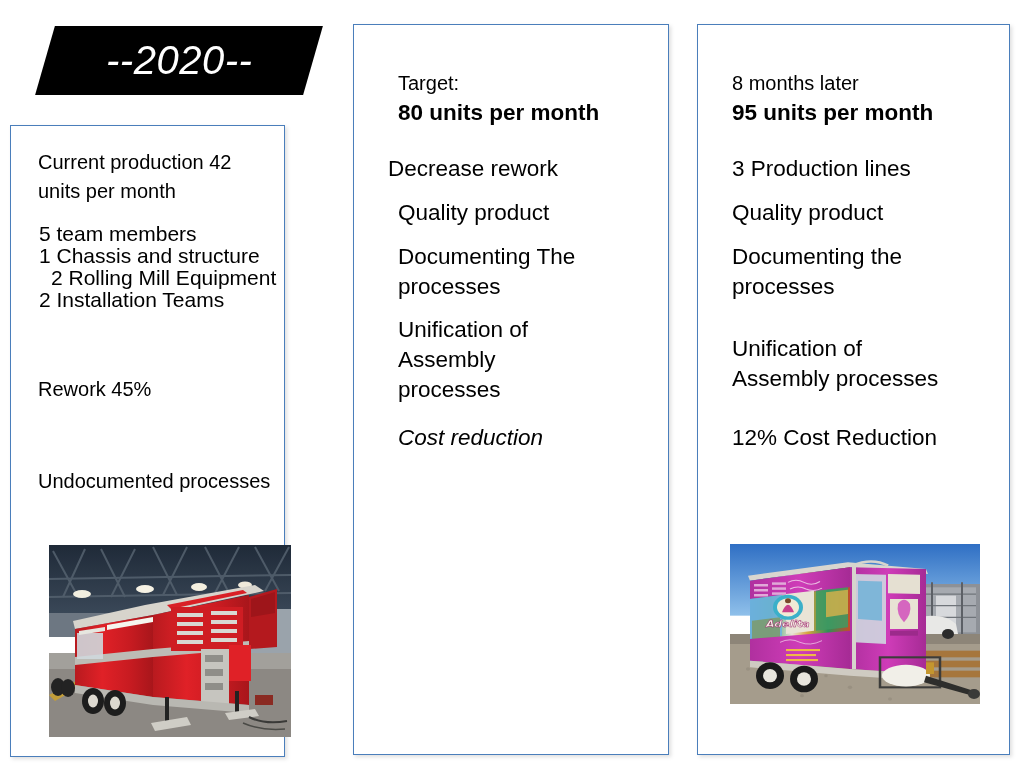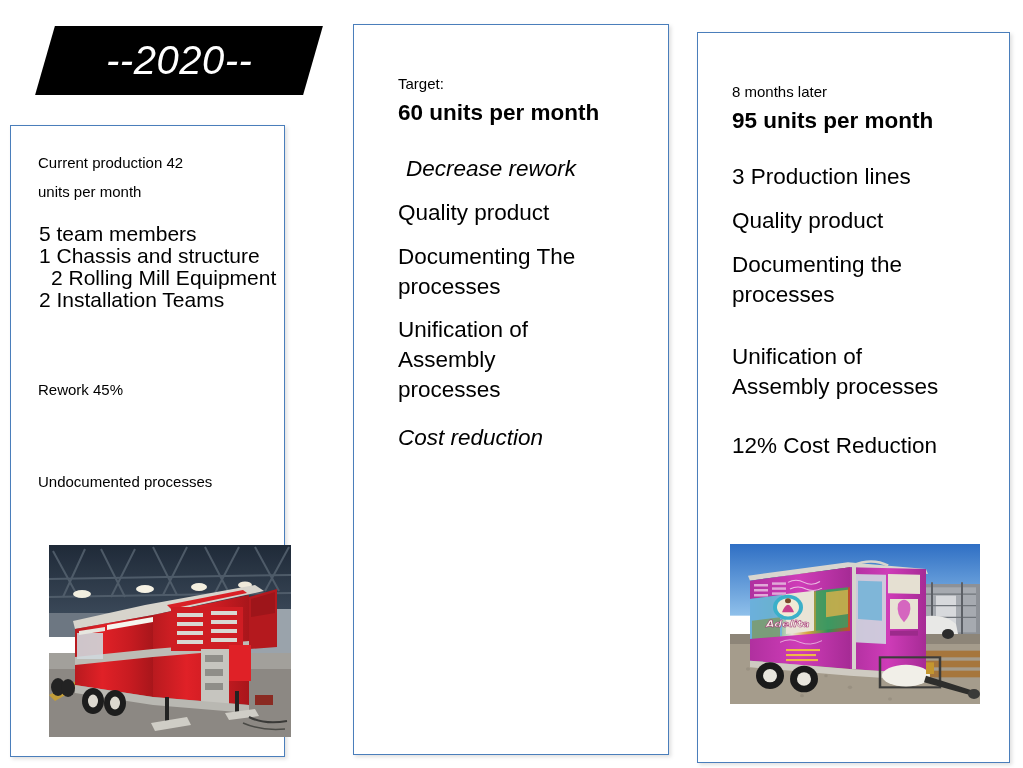--- a/index.html
+++ b/index.html
@@ -42,34 +42,34 @@
   
   .card {
     position: absolute;
     background: #ffffff;
     border: 1.5px solid #4A7EBB;
     box-sizing: border-box;
     box-shadow: 2px 2px 4px rgba(0,0,0,0.13);
   }
   #card-1 { left: 10px;  top: 125px; width: 275px; height: 632px; }
   #card-2 { left: 353px; top: 24px;  width: 316px; height: 731px; }
-  #card-3 { left: 697px; top: 24px;  width: 313px; height: 731px; margin-top: 8px; }
+  #card-3 { left: 697px; top: 24px;  width: 313px; height: 731px; }
 
   .card-body {
     position: absolute;
     left: 0; right: 0; top: 0;
   }
 
   
   .txt {
     position: absolute;
     white-space: pre-line;
   }
   .hd {
-    font-size: 15px;
+    font-size: 20px;
     line-height: 29px;
     font-weight: 400;
   }
   .hd-bold {
     font-size: 22.5px;
     line-height: 29px;
     font-weight: 700;
   }
   .body-line {
     font-size: 22.5px;
@@ -113,23 +113,23 @@
     <div class="txt hd" style="left:27px; top:249px; width:270px;">Rework 45%</div>
 
     <div class="txt hd" style="left:27px; top:341px; width:290px;">Undocumented processes</div>
   </div>
 </div>
 
 <div class="card" id="card-2">
   <div class="card-body">
 
     <div class="txt hd" style="left:44px; top:44px; width:250px;">Target:</div>
-    <div class="txt hd-bold" style="left:44px; top:73px; width:250px;">60 units per month</div>
-
-    <div class="txt body-line" style="left:52px; top:129px; width:250px;font-style:italic;">Decrease rework</div>
+    <div class="txt hd-bold" style="left:44px; top:73px; width:250px;">80 units per month</div>
+
+    <div class="txt body-line" style="left:34px; top:129px; width:250px;">Decrease rework</div>
     <div class="txt body-line" style="left:44px; top:173px; width:250px;">Quality product</div>
     <div class="txt body-line" style="left:44px; top:217px; width:210px;">Documenting The
 processes</div>
     <div class="txt body-line" style="left:44px; top:290px; width:180px;">Unification of
 Assembly
 processes</div>
     <div class="txt body-line" style="left:44px; top:398px; width:250px;font-style:italic;">Cost reduction</div>
   </div>
 </div>
 

